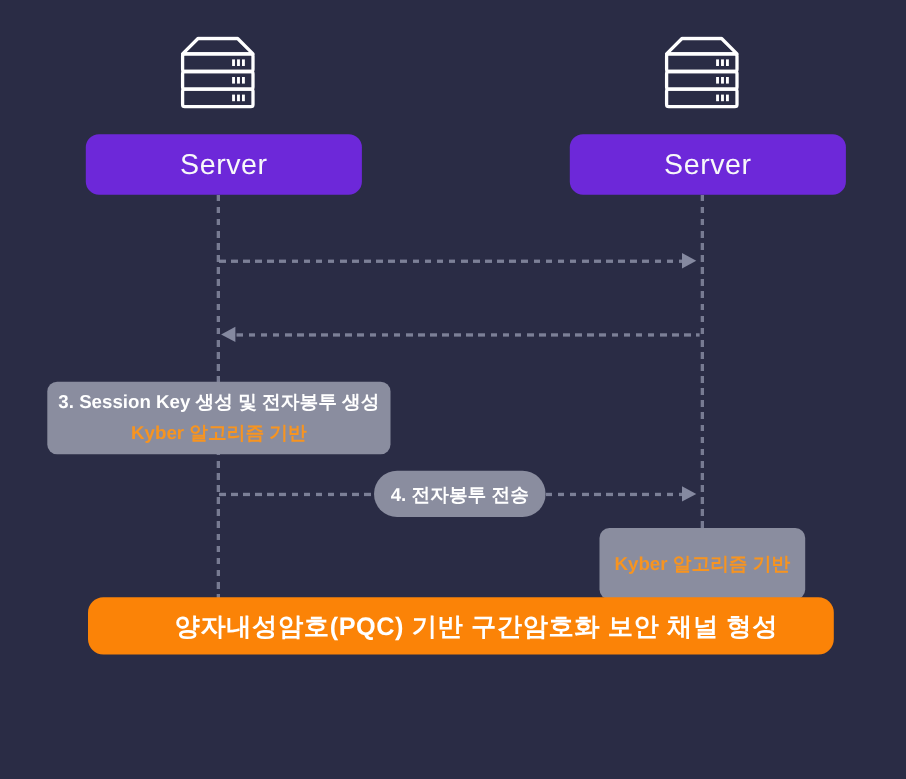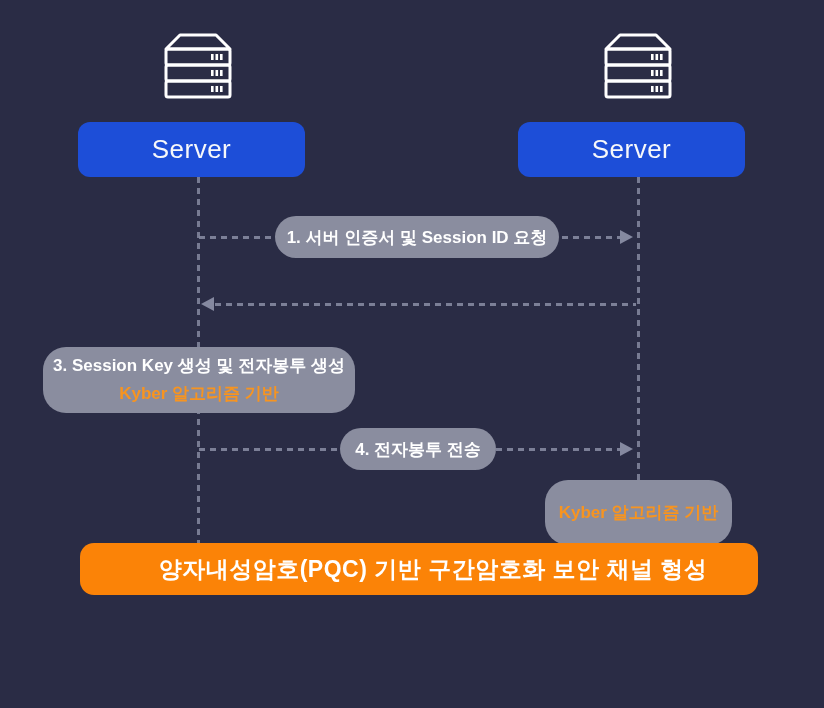--- a/index.html
+++ b/index.html
@@ -14,23 +14,23 @@
     overflow: hidden;
   }
 
   .server-icon { position: absolute; width: 70px; height: 67px; }
   .server-icon.left  { left: 163px; top: 33px; }
   .server-icon.right { left: 603px; top: 33px; }
 
   .actor-box {
     position: absolute;
     top: 122px;
-    width: 227px;
+    width: 251px;
     height: 55px;
-    background: #1d4ed8;
+    background: #6d28d9;
     border-radius: 12px;
     color: #f7f8fa;
     font-size: 26px;
     font-weight: 500;
     display: flex;
     align-items: center;
     justify-content: center;
     letter-spacing: 0.5px;
   }
   .actor-box.left  { left: 78px; }
@@ -85,21 +85,21 @@
     justify-content: center;
     white-space: nowrap;
   }
   .msg-pill.m1 { left: 275px; top: 216px; width: 284px; }
   .msg-pill.m2 { left: 275px; top: 283px; width: 284px; }
   .msg-pill.m4 { left: 340px; top: 428px; width: 156px; }
 
   .note-box {
     position: absolute;
     background: #8a8d9f;
-    border-radius: 23px;
+    border-radius: 9px;
     color: #ffffff;
     font-size: 17px;
     font-weight: 600;
     text-align: center;
     display: flex;
     flex-direction: column;
     align-items: center;
     justify-content: center;
     line-height: 28px;
     white-space: nowrap;
@@ -180,21 +180,20 @@
   </svg>
 
   <div class="actor-box left">Server</div>
   <div class="actor-box right">Server</div>
 
   <div class="lifeline left"></div>
   <div class="lifeline right"></div>
 
   <div class="hline row1"></div>
   <div class="arrowhead to-right row1"></div>
-  <div class="msg-pill m1">1. 서버 인증서 및 Session ID 요청</div>
 
   <div class="hline row2"></div>
   <div class="arrowhead to-left row2"></div>
 
   <div class="note-box m3">
     <span>3. Session Key 생성 및 전자봉투 생성</span>
     <span class="note-sub">Kyber 알고리즘 기반</span>
   </div>
 
   <div class="hline row4"></div>

